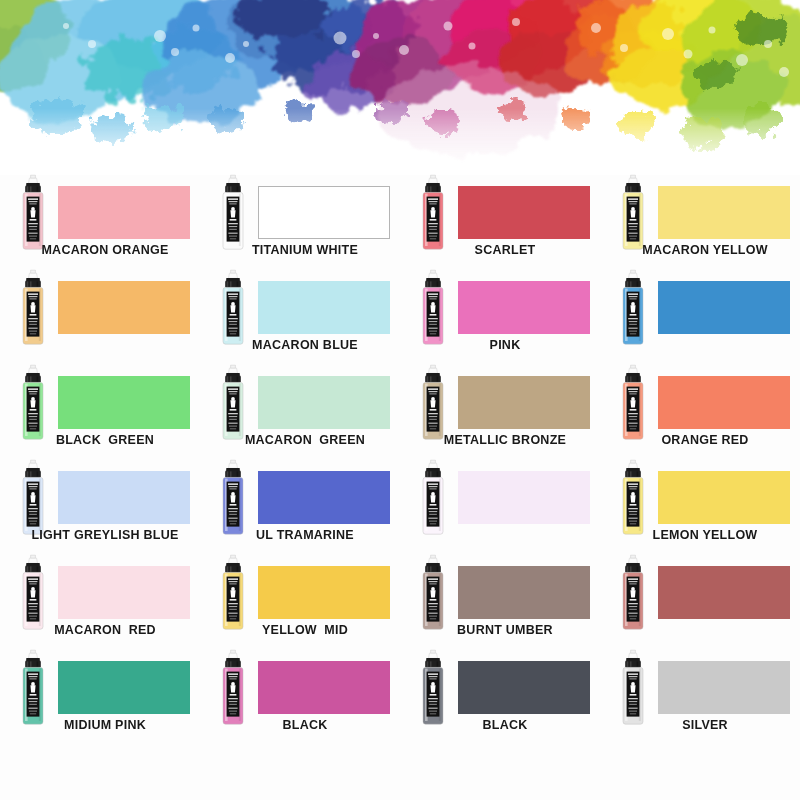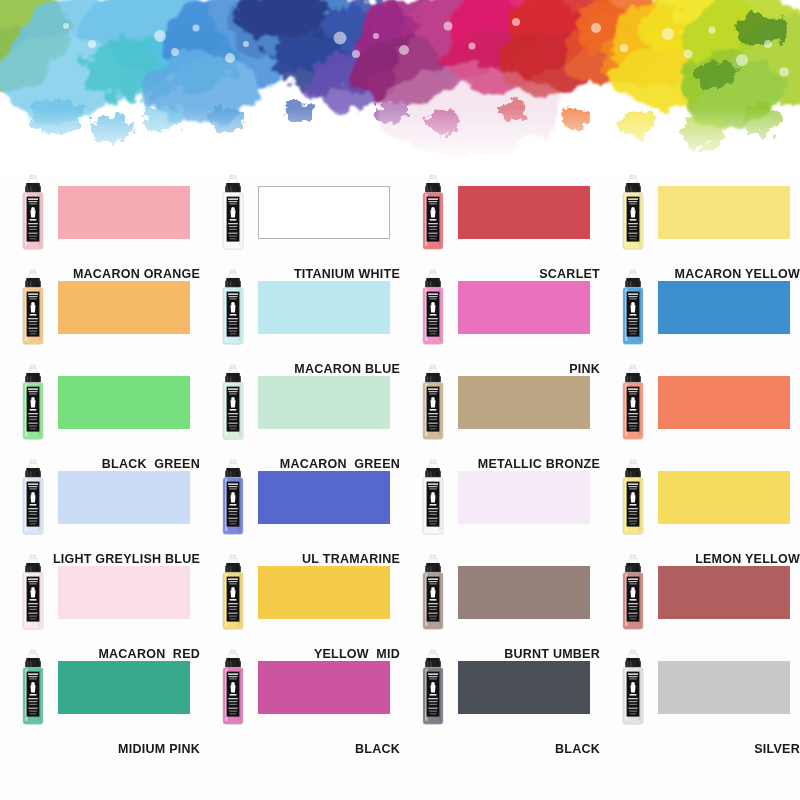--- a/index.html
+++ b/index.html
@@ -82,29 +82,28 @@
   .chip.bordered {
     border: 1px solid #b5b5b5;
   }
 
   
   .caption {
     position: absolute;
     left: 10px;
     top: 70px;
     width: 190px;
-    text-align: right;
+    text-align: center;
     font-family: "Liberation Sans", sans-serif;
     font-size: 12.5px;
     font-weight: 700;
     letter-spacing: 0.25px;
     color: #191919;
     white-space: pre;
     line-height: 16px;
-    margin-top: 24px;
   }
 </style>
 </head>
 <body>
 
 <div id="page">
 
   <div id="splash-header">
     <svg viewBox="0 0 800 175" xmlns="http://www.w3.org/2000/svg" preserveAspectRatio="none">
       <defs>
@@ -730,20 +729,21 @@
 
     <rect x="10.2" y="49.0" width="9.6" height="1.3" fill="#ffffff" opacity="0.8"></rect>
     <rect x="10.8" y="52.0" width="8.4" height="1.1" fill="#ffffff" opacity="0.65"></rect>
     <rect x="11.2" y="54.8" width="7.6" height="1.0" fill="#ffffff" opacity="0.55"></rect>
     <rect x="10.4" y="58.6" width="9.2" height="1.2" fill="#ffffff" opacity="0.7"></rect>
     <rect x="11.0" y="61.6" width="8.0" height="1.0" fill="#ffffff" opacity="0.5"></rect>
     <rect x="11.8" y="64.4" width="6.4" height="0.9" fill="#ffffff" opacity="0.45"></rect>
   </svg>
         </div>
         <div class="chip" style="background: rgb(245, 129, 99);"></div>
+        <div class="caption">ORANGE RED</div>
       </div>
       <div class="swatch-cell">
         <div class="bottle">
   <svg viewBox="0 0 30 78" xmlns="http://www.w3.org/2000/svg">
 
     <path d="M12.6 1.2 h4.8 v3.2 h-4.8 z" fill="#f2f2f2" stroke="#c8c8c8" stroke-width="0.5"></path>
     <path d="M11.4 4.2 h7.2 l0.9 5.0 h-9.0 z" fill="#fbfbfb" stroke="#cfcfcf" stroke-width="0.5"></path>
 
     <rect x="8.2" y="9.0" width="13.6" height="3.0" rx="0.6" fill="#1b1b1b"></rect>
     <rect x="7.2" y="11.6" width="15.6" height="7.0" rx="1.4" fill="#1f1f1f"></rect>

